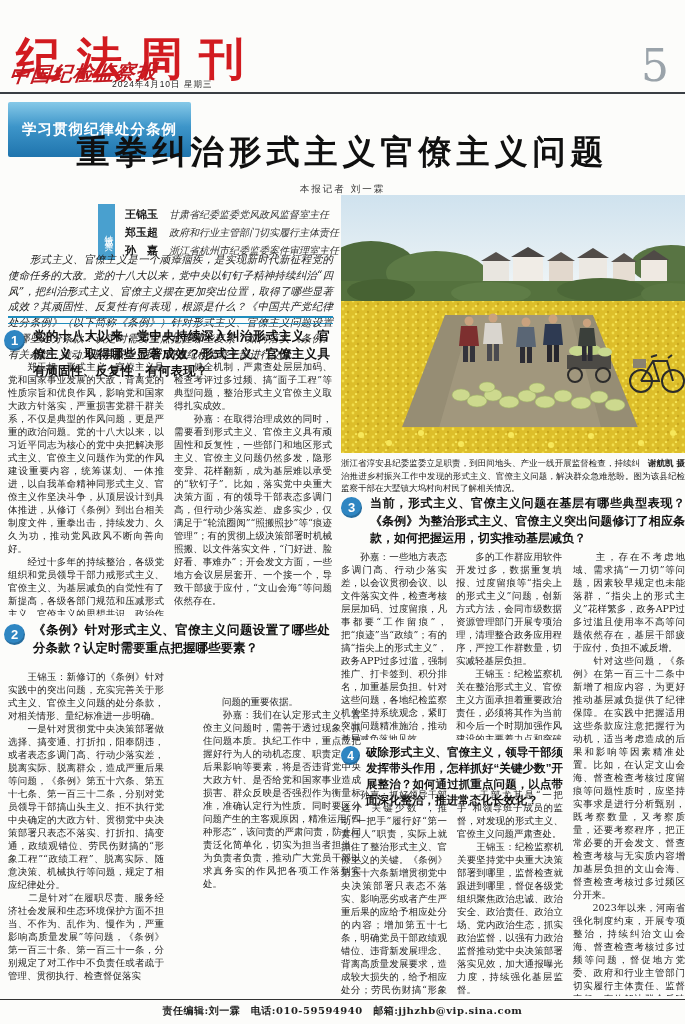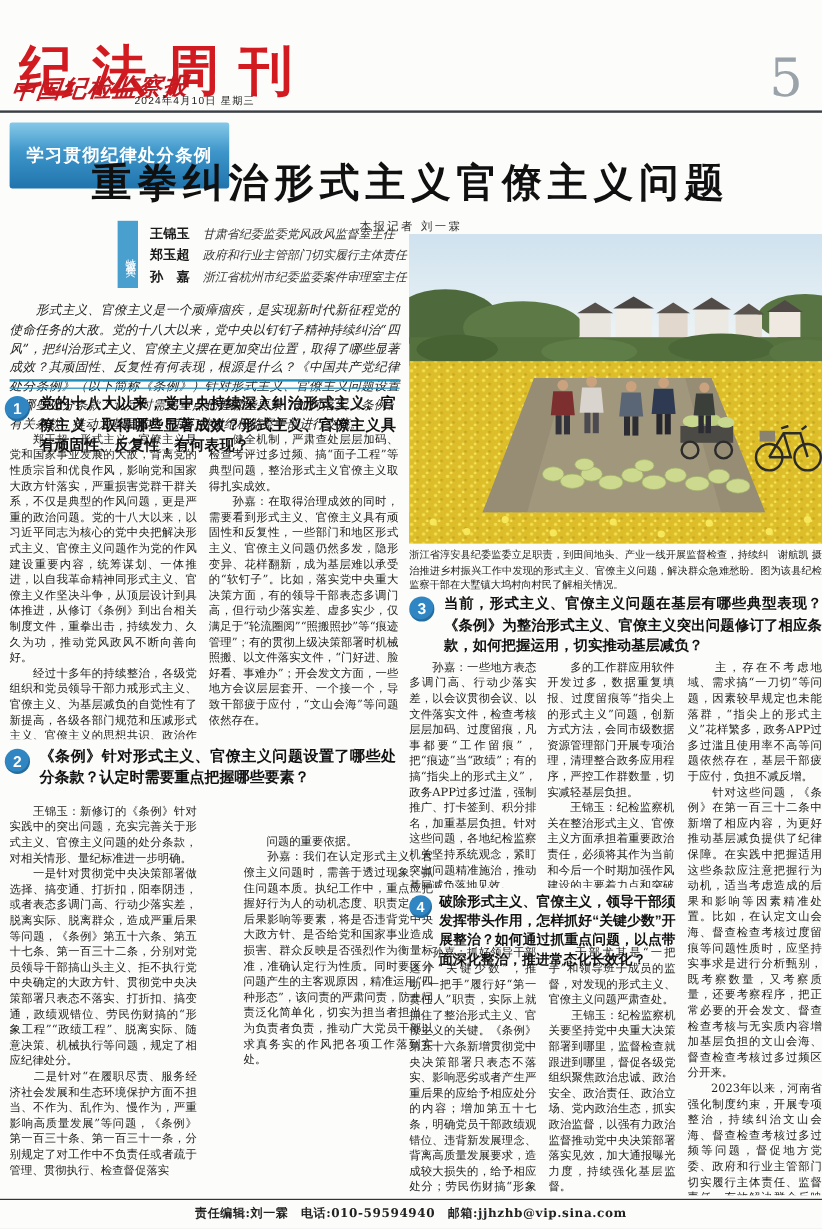--- a/index.html
+++ b/index.html
@@ -20,21 +20,21 @@
   .banner{position:absolute;top:102px;left:8px;height:23px;padding:16px 14px;
     display:flex;align-items:center;font-family:"Liberation Sans",sans-serif;
     font-weight:bold;font-size:14.5px;color:#fff;letter-spacing:1px;
     background:linear-gradient(180deg,#86c9e8 0%,#3d95c9 45%,#1f74ad 100%);
     border-radius:2px;}
   .headline{position:absolute;top:130px;left:0;width:100%;text-align:center;
     font-weight:900;font-size:33px;letter-spacing:5px;color:#101010;}
   .byline{position:absolute;top:183px;left:0;width:100%;text-align:center;
     font-size:9.5px;color:#333;letter-spacing:2px;}
   
-  .guests{position:absolute;top:184px;left:58px;width:270px;display:flex;padding-left:40px;}
+  .guests{position:absolute;top:204px;left:58px;width:270px;display:flex;padding-left:40px;}
   .guests-label{width:15px;background:#49a0cf;color:#fff;font-size:9px;line-height:1.25;
     writing-mode:vertical-rl;text-orientation:upright;text-align:center;padding:3px 1px;
     font-family:"Liberation Sans",sans-serif;letter-spacing:2px;}
   .guest-rows{margin-left:10px;display:flex;flex-direction:column;justify-content:space-between;padding:1px 0;}
   .guest-row{display:flex;align-items:baseline;margin:1.5px 0;}
   .guest-name{font-weight:bold;font-size:11px;width:44px;white-space:nowrap;}
   .guest-title{font-size:10px;font-style:italic;color:#333;white-space:nowrap;}
   
   .intro{position:absolute;top:252px;left:8px;width:325px;font-size:10.5px;line-height:15.8px;
     font-style:italic;color:#222;text-align:justify;white-space:pre-wrap;}
@@ -54,21 +54,21 @@
   .q1-head{top:328px;left:4px;width:326px;}
   .q1c1{top:360px;left:8px;width:156px;height:256px;}
   .q1c2{top:360px;left:174px;width:158px;height:256px;}
   .q2-head{top:622px;left:4px;width:326px;}
   .q2c1{top:670px;left:8px;width:156px;height:326px;}
   .q2c2{top:695px;left:174px;width:158px;height:326px;margin-left:29px;}
   
   .photo-wrap{position:absolute;top:195px;left:341px;width:344px;height:258px;background:#cfe0ea;}
   .photo-caption{position:absolute;top:457px;left:341px;width:344px;font-size:8.5px;
     line-height:12.5px;text-align:justify;color:#222;}
-  .photo-credit{float:right;font-weight:normal;font-style:normal;margin-left:8px;}
+  .photo-credit{float:right;font-weight:bold;font-style:normal;margin-left:8px;}
   .q3-head{top:495px;left:341px;width:344px;}
   .q3-head .q-title{font-size:12px;}
   .q3c1{top:550px;left:341px;width:106px;height:190px;}
   .q3c2{top:550px;left:456px;width:106px;height:190px;}
   .q4-head{top:744px;left:341px;width:222px;}
   .q4-head .q-title{font-size:11.5px;line-height:16px;}
   .q4-head .q-badge{width:19px;height:19px;font-size:12px;margin-right:6px;}
   .q4c1{top:788px;left:341px;width:106px;height:208px;}
   .q4c2{top:788px;left:457px;width:106px;height:208px;}
   .sidec{top:550px;left:573px;width:112px;height:446px;}

